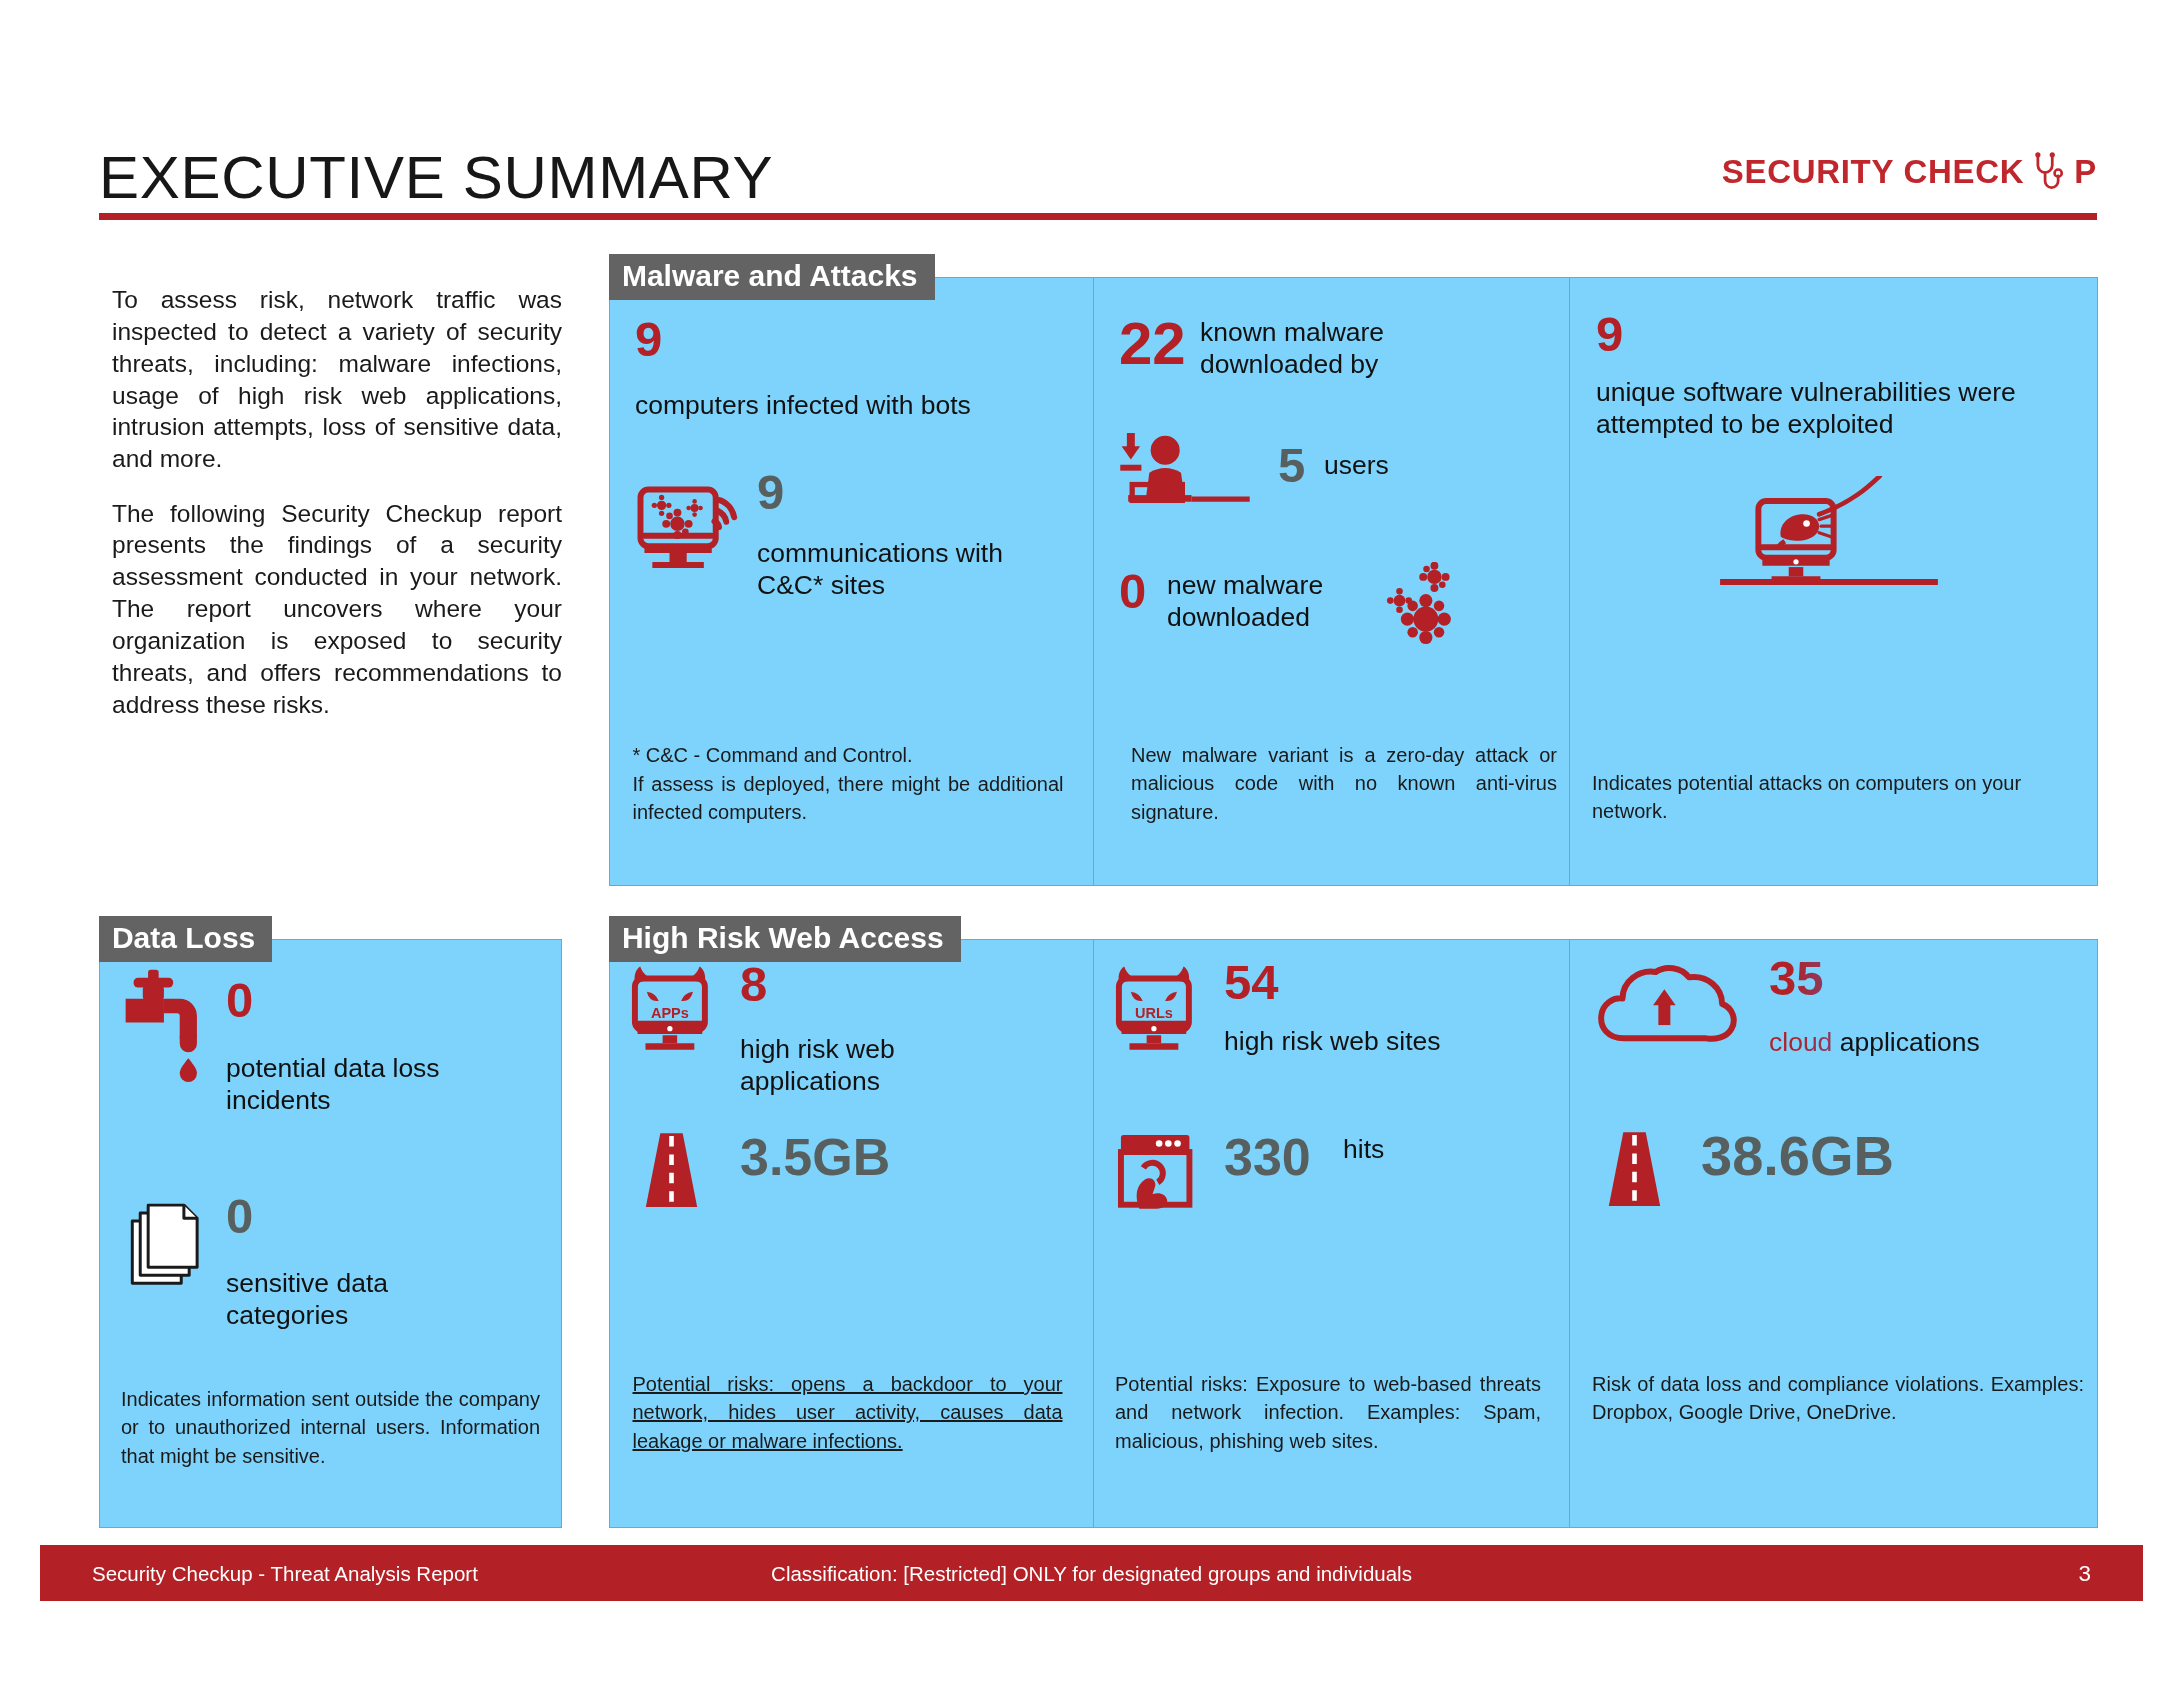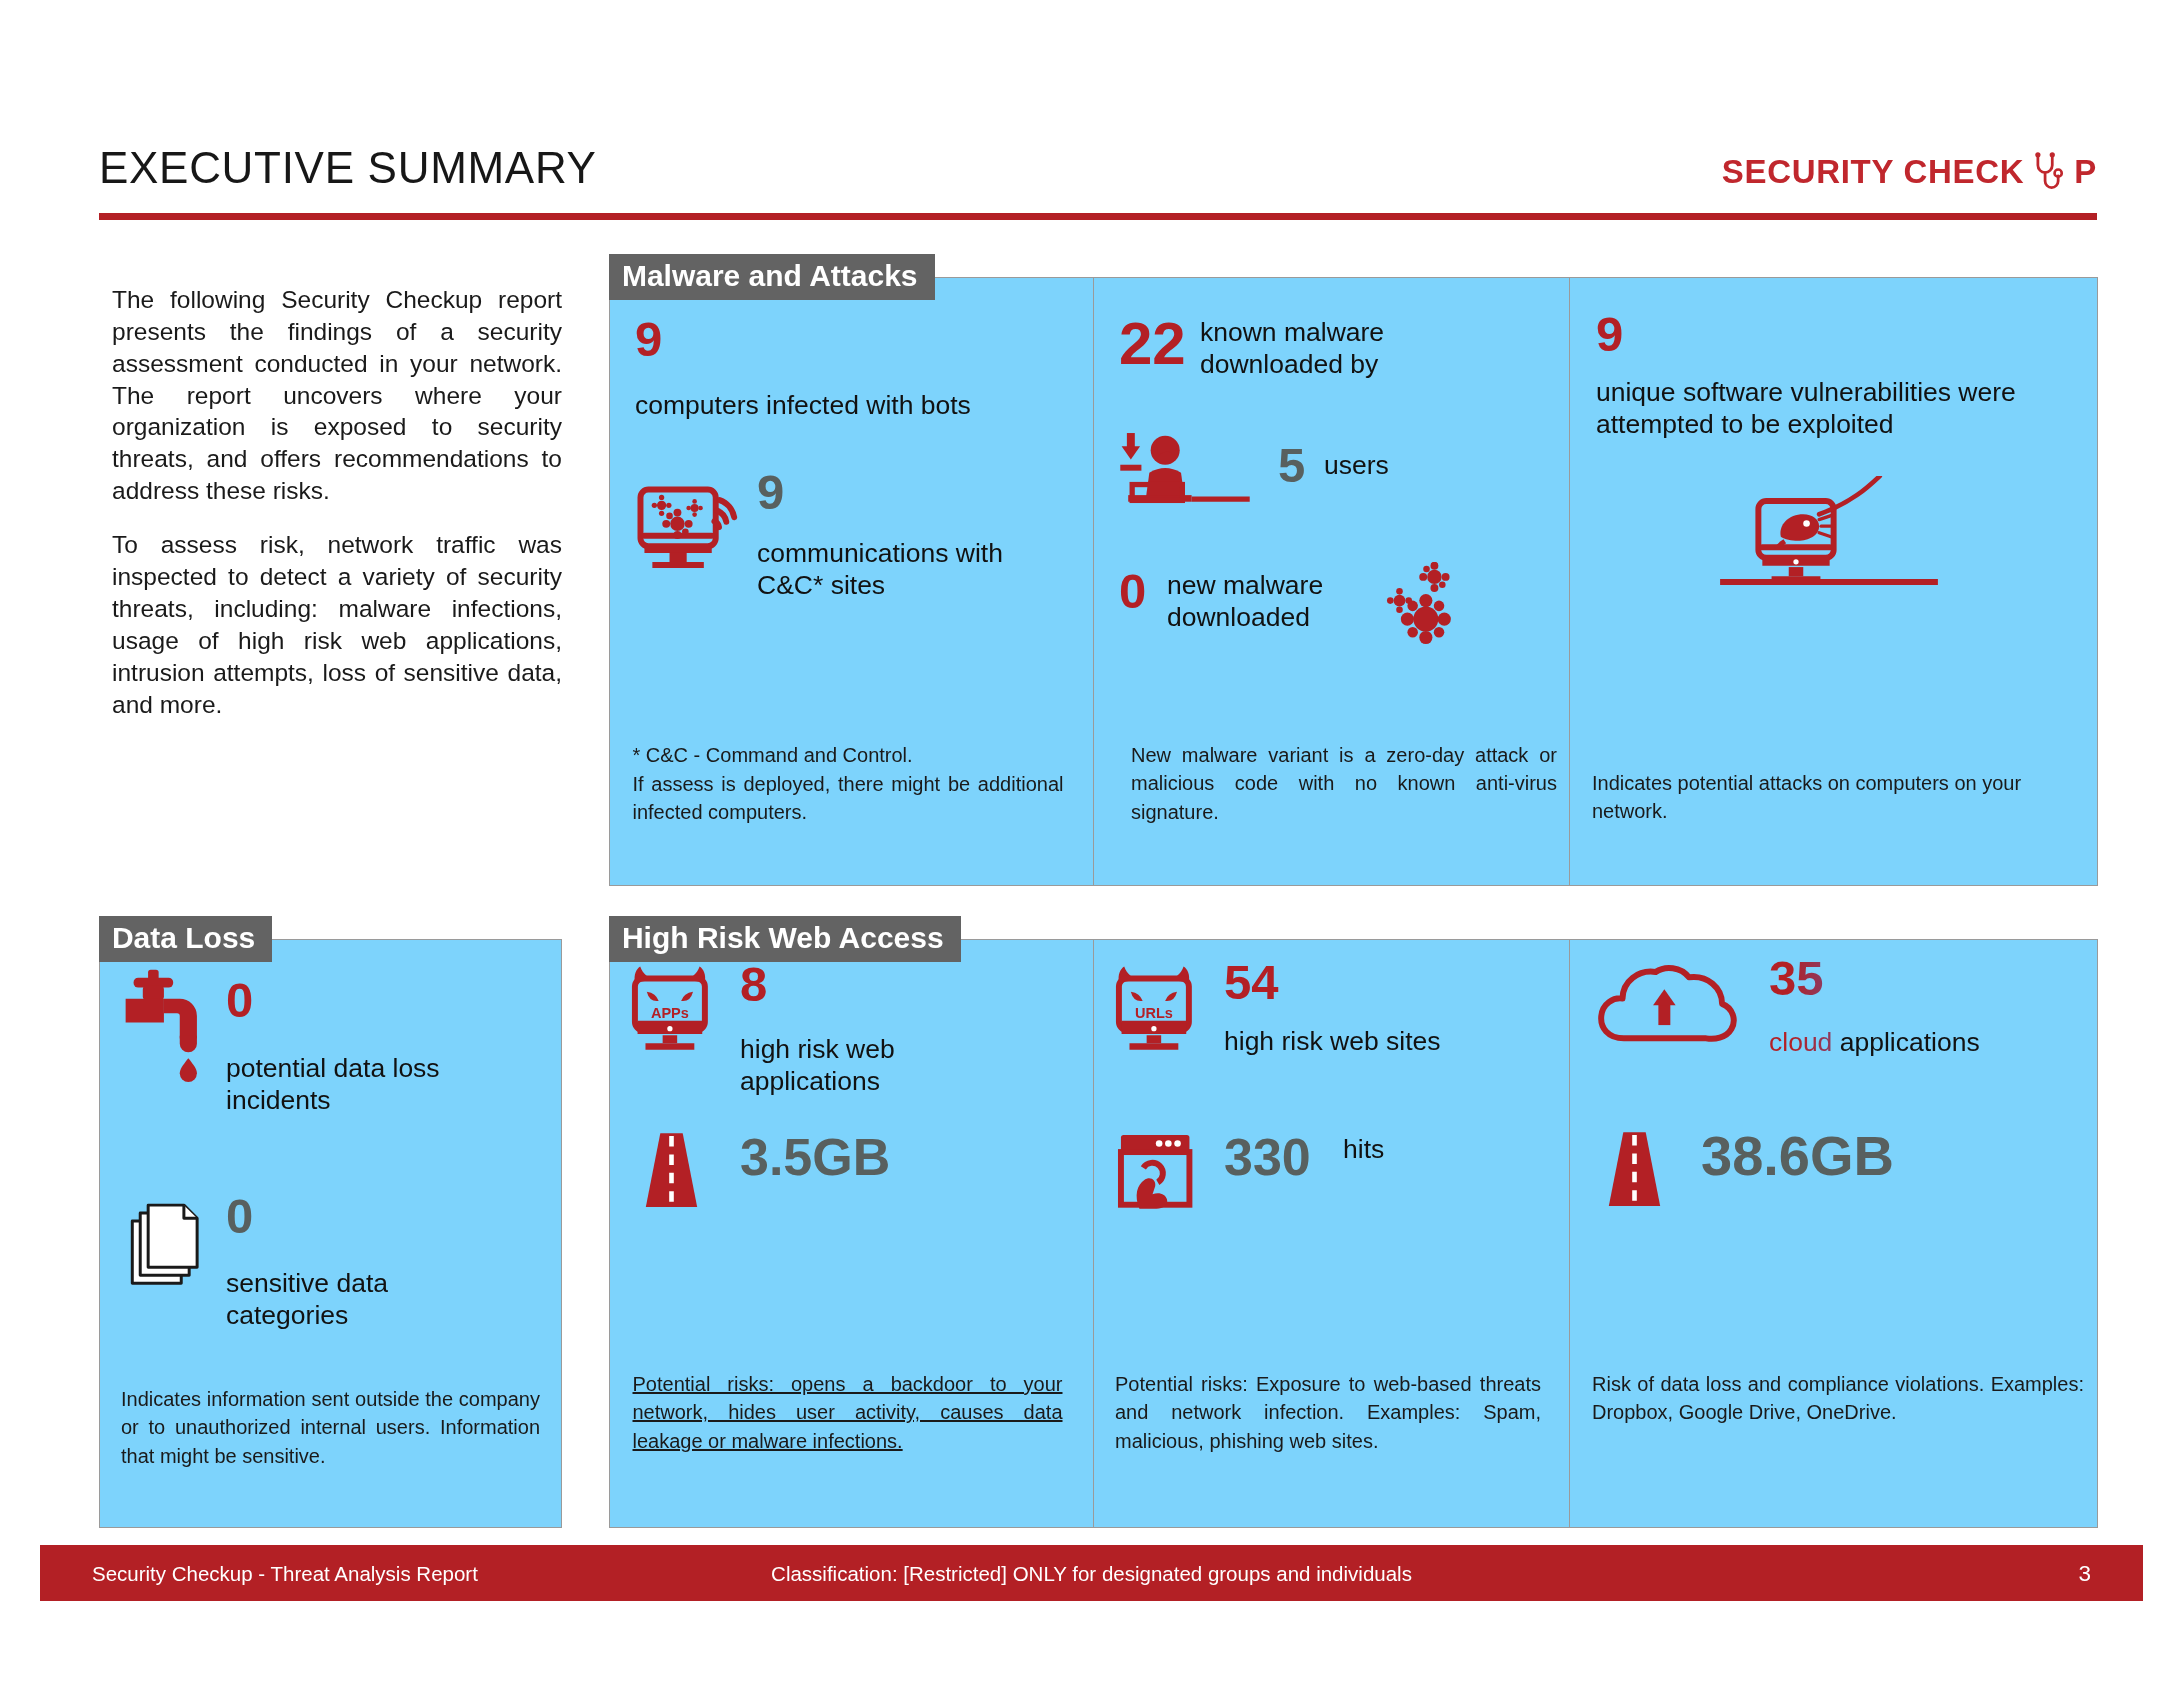--- a/index.html
+++ b/index.html
@@ -10,21 +10,21 @@
     color:#111;
     position:relative;
     overflow:hidden;
   }
   .page{position:absolute;inset:0;}
 
   
   .header{position:absolute;left:0;right:0;top:139px;height:96px;}
   .header-title{
     position:absolute;left:99px;top:4px;
-    font-size:44px;letter-spacing:0.7px;color:#171717;
+    font-size:60px;letter-spacing:0.7px;color:#171717;
     font-weight:400;white-space:nowrap;
   }
   .logo{
     position:absolute;right:86px;top:12px;
     display:flex;align-items:center;gap:12px;text-align:right;
   }
   .logo-text{
     font-size:33px;font-weight:bold;color:#C0272D;letter-spacing:0.7px;
     white-space:nowrap;
   }
@@ -102,22 +102,22 @@
           <circle cx="40" cy="32" r="5.5" fill="none" stroke="#C0272D" stroke-width="4"></circle>
         </svg>
       </span>
       <span class="logo-text">P</span>
     </div>
 
     <div class="header-rule"></div>
   </div>
 
   <div class="intro">
+    <p>To assess risk, network traffic was inspected to detect a variety of security threats, including: malware infections, usage of high risk web applications, intrusion attempts, loss of sensitive data, and more.</p>
     <p>The following Security Checkup report presents the findings of a security assessment conducted in your network. The report uncovers where your organization is exposed to security threats, and offers recommendations to address these risks.</p>
-    <p>To assess risk, network traffic was inspected to detect a variety of security threats, including: malware infections, usage of high risk web applications, intrusion attempts, loss of sensitive data, and more.</p>
   </div>
 
   <div class="panel" style="left:609px;top:277px;width:1489px;height:609px;">
 
     <div class="ribbon">Malware and Attacks</div>
 
     <div class="vdiv" style="left:483px;"></div>
     <div class="vdiv" style="left:959px;"></div>
 
     <div class="cell" style="left:0;top:0;width:483px;height:606px;">

